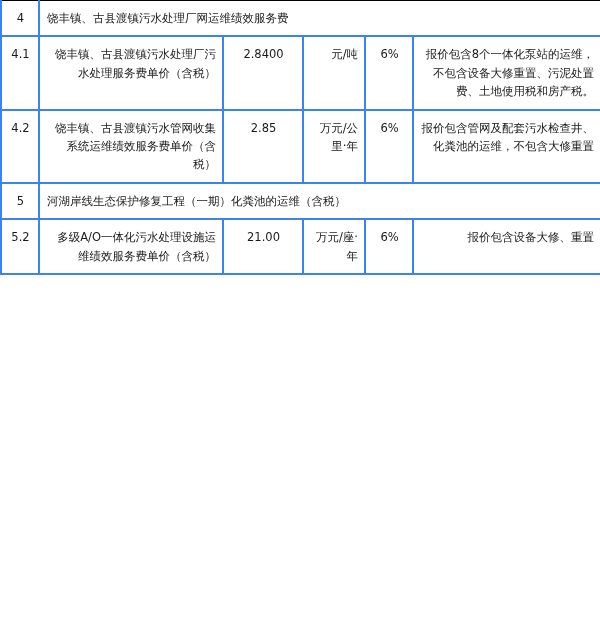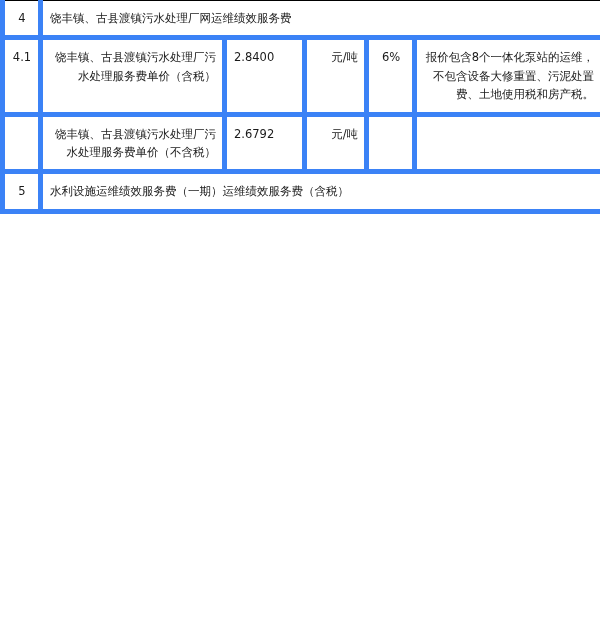--- a/index.html
+++ b/index.html
@@ -21,21 +21,21 @@
     box-sizing: border-box;
   }
   table.pricing {
     border-collapse: collapse;
     width: 600px;
     table-layout: fixed;
     font-size: 11.5px;
     line-height: 1.6;
   }
   table.pricing td {
-    border: 5px solid #3b82f6;
+    border: 2px solid #3b82f6;
     padding: 8px 6px 8px 7px;
     vertical-align: top;
     word-break: break-all;
   }
   
   col.c-no      { width: 38px; }
   col.c-item    { width: 184px; }
   col.c-price   { width: 80px; }
   col.c-unit    { width: 62px; }
   col.c-rate    { width: 48px; }
@@ -43,21 +43,21 @@
 
   td.no {
     text-align: center;
     padding-left: 2px;
     padding-right: 2px;
   }
   td.item {
     text-align: right;
   }
   td.price {
-    text-align: left;
+    text-align: center;
   }
   td.unit {
     text-align: right;
   }
   td.rate {
     text-align: center;
   }
   td.remark {
     text-align: right;
   }
@@ -91,31 +91,39 @@
 
       <tr>
         <td class="no">4.1</td>
         <td class="item">饶丰镇、古县渡镇污水处理厂污水处理服务费单价（含税）</td>
         <td class="price">2.8400</td>
         <td class="unit">元/吨</td>
         <td class="rate">6%</td>
         <td class="remark">报价包含8个一体化泵站的运维，不包含设备大修重置、污泥处置费、土地使用税和房产税。</td>
       </tr>
 
+
       <tr>
-        <td class="no blank"></td>
-        <td class="item">饶丰镇、古县渡镇污水处理厂污水处理服务费单价（不含税）</td>
-        <td class="price">2.6792</td>
-        <td class="unit">元/吨</td>
-        <td class="rate blank"></td>
-        <td class="remark blank"></td>
+        <td class="no">4.2</td>
+        <td class="item">饶丰镇、古县渡镇污水管网收集系统运维绩效服务费单价（含税）</td>
+        <td class="price">2.85</td>
+        <td class="unit">万元/公里·年</td>
+        <td class="rate">6%</td>
+        <td class="remark">报价包含管网及配套污水检查井、化粪池的运维，不包含大修重置</td>
+      </tr>
+
+      <tr class="group">
+        <td class="no">5</td>
+        <td class="group-title" colspan="5">河湖岸线生态保护修复工程（一期）化粪池的运维（含税）</td>
       </tr>
 
 
-      <tr class="group">
-        <td class="no">5</td>
-        <td class="group-title" colspan="5">水利设施运维绩效服务费（一期）运维绩效服务费（含税）</td>
+      <tr>
+        <td class="no">5.2</td>
+        <td class="item">多级A/O一体化污水处理设施运维绩效服务费单价（含税）</td>
+        <td class="price">21.00</td>
+        <td class="unit">万元/座·年</td>
+        <td class="rate">6%</td>
+        <td class="remark">报价包含设备大修、重置</td>
       </tr>
-
-
     </tbody>
   </table>
 </div>
 
 </body></html>

